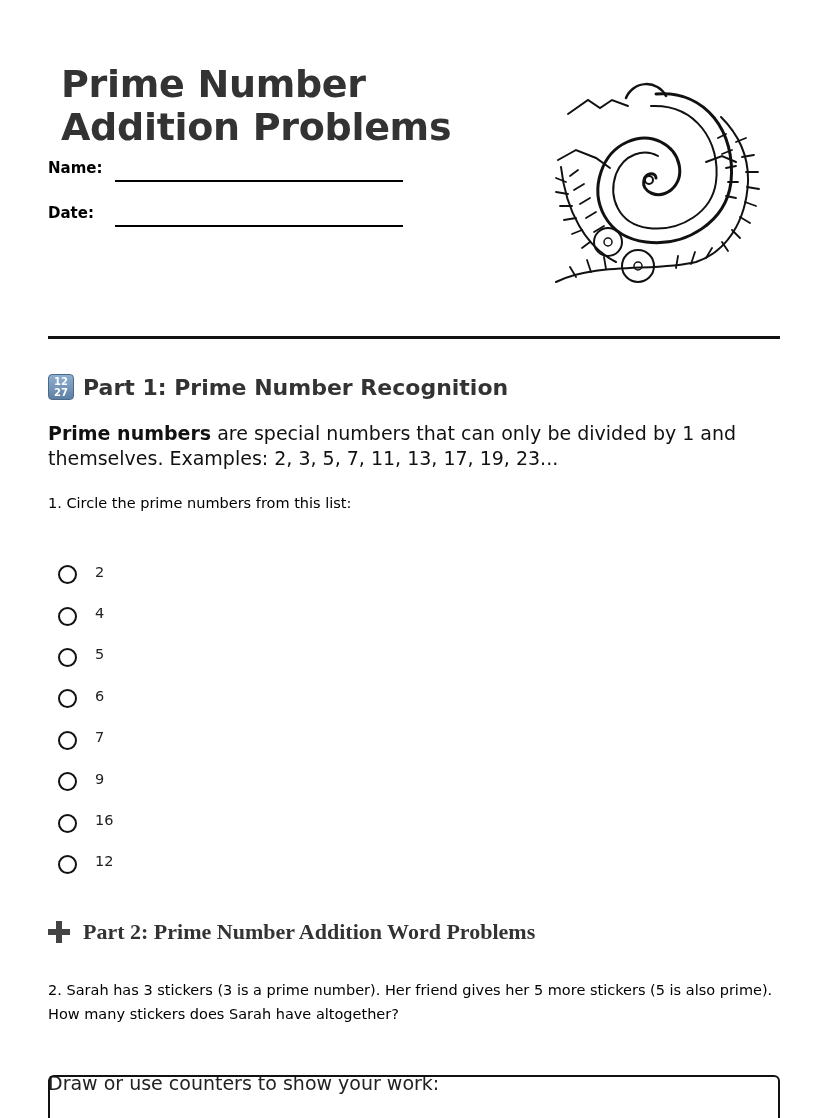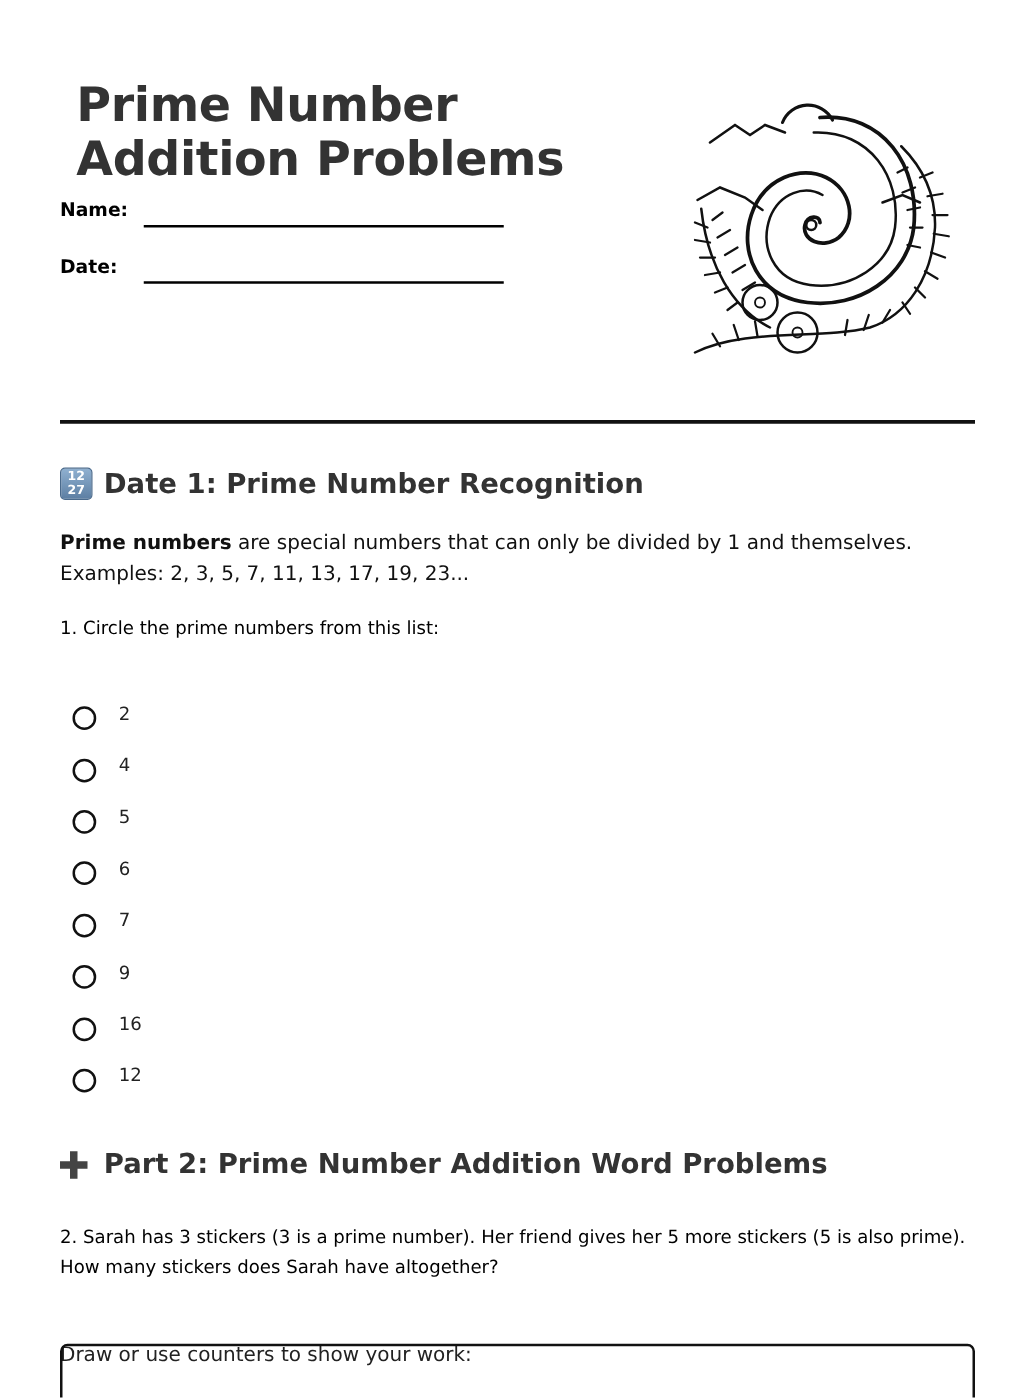--- a/index.html
+++ b/index.html
@@ -14,21 +14,21 @@
   .divider { position: absolute; left: 48px; top: 336px; width: 732px; height: 3px; background: #111; }
   .section-heading { position: absolute; left: 48px; margin: 0; font-size: 22px; font-weight: bold;
                      color: #333333; display: flex; align-items: center; }
   .emoji-1234 { width: 26px; height: 26px; border-radius: 4px; margin-right: 9px;
                 background: linear-gradient(#8fb0d0, #5d7fa3); color: #fff; font-size: 10px;
                 line-height: 11px; text-align: center; font-weight: bold; display: inline-flex;
                 flex-direction: column; justify-content: center; border: 1px solid #4a6a8c; box-sizing: border-box; }
   .plus-icon { width: 22px; height: 22px; margin-right: 13px; position: relative; display: inline-block; }
   .plus-icon::before { content: ""; position: absolute; left: 0; top: 8px; width: 22px; height: 6px; background: #444; }
   .plus-icon::after { content: ""; position: absolute; left: 8px; top: 0; width: 6px; height: 22px; background: #444; }
-  .para { position: absolute; left: 48px; width: 732px; font-size: 16px; line-height: 25px; margin: 0; color: #111; }
+  .para { position: absolute; left: 48px; width: 732px; font-size: 19px; line-height: 25px; margin: 0; color: #111; }
   .para b { font-weight: bold; }
   .question { position: absolute; left: 48px; width: 732px; font-size: 14.5px; line-height: 24px; font-weight: normal; margin: 0; }
   .options { position: absolute; left: 58px; top: 553px; }
   .option { display: flex; align-items: center; height: 41.4px; cursor: pointer; }
   .radio { width: 19px; height: 19px; border: 2px solid #111; border-radius: 50%; box-sizing: border-box;
            margin-right: 18px; flex-shrink: 0; position: relative; top: 1px; }
   .opt-label { font-size: 14.5px; color: #222; position: relative; top: -2px; }
   .work-box { position: absolute; left: 48px; top: 1075px; width: 732px; height: 80px;
               border: 2px solid #111; border-radius: 6px; box-sizing: border-box; }
 </style>
@@ -65,21 +65,21 @@
   <circle cx="102" cy="194" r="4" stroke-width="1.5"></circle>
 </svg>
 
 <div class="divider"></div>
 
 <h2 class="section-heading" style="top:374px;">
   <span class="emoji-1234">
       <span>12</span>
       <span>27</span>
     </span>
-  <span>Date 1: Prime Number Recognition</span>
+  <span>Part 1: Prime Number Recognition</span>
 </h2>
 
 <p class="para" style="top:421px;"><b>Prime numbers</b><span> are special numbers that can only be divided by 1 and themselves. Examples: 2, 3, 5, 7, 11, 13, 17, 19, 23...</span></p>
 
 <p class="question" style="top:491px;">1. Circle the prime numbers from this list:</p>
 
 <div class="options">
   <div class="option">
       <span class="radio"></span>
       <span class="opt-label">2</span>
@@ -107,21 +107,21 @@
   <div class="option">
       <span class="radio"></span>
       <span class="opt-label">16</span>
     </div>
   <div class="option">
       <span class="radio"></span>
       <span class="opt-label">12</span>
     </div>
 </div>
 
-<h2 class="section-heading" style="top:919px;">
+<h2 class="section-heading" style="top:919px;font-family:Liberation Serif, serif;">
   <span class="plus-icon"></span>
   <span>Part 2: Prime Number Addition Word Problems</span>
 </h2>
 
 <p class="question" style="top:978px;">2. Sarah has 3 stickers (3 is a prime number). Her friend gives her 5 more stickers (5 is also prime). How many stickers does Sarah have altogether?</p>
 
 <p class="para" style="top:1035px; color:#222;margin-top:36px;">Draw or use counters to show your work:</p>
 
 <div class="work-box"></div>
 

